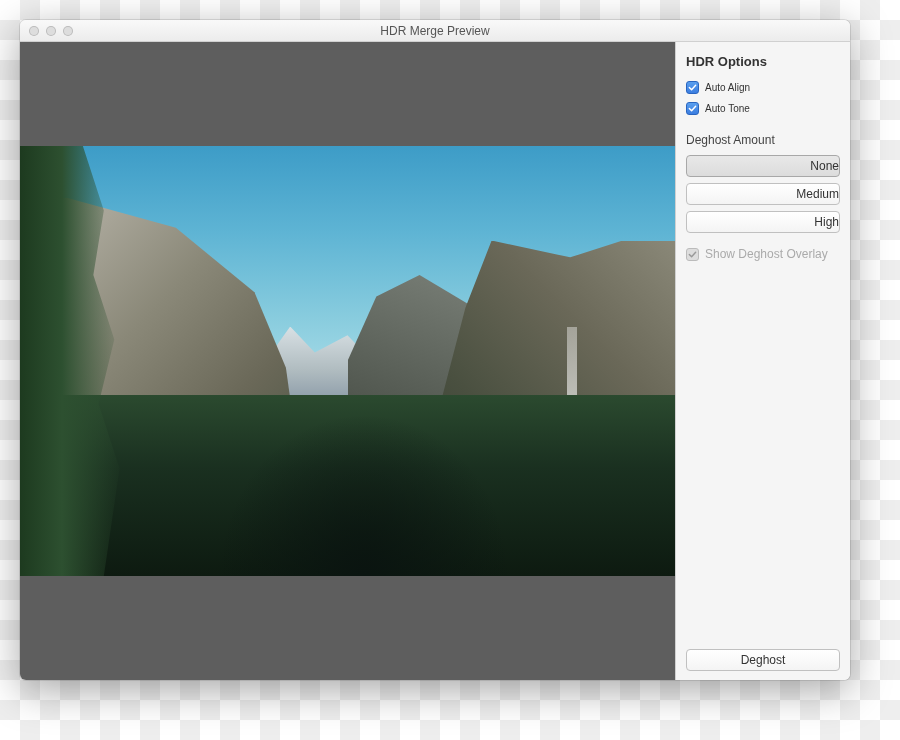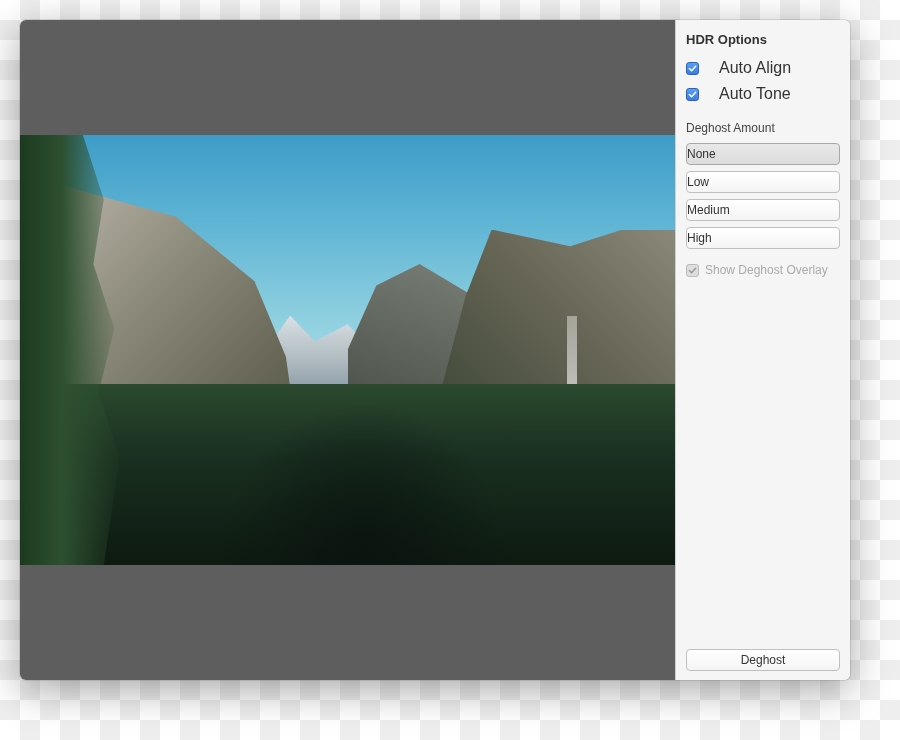--- a/index.html
+++ b/index.html
@@ -144,23 +144,23 @@
     }
     .panel-title {
       font-size: 13px;
       font-weight: 600;
       color: #333;
       margin-bottom: 12px;
     }
     .checkbox-row {
       display: flex;
       align-items: center;
-      gap: 20px;
+      gap: 6px;
       margin-bottom: 8px;
-      font-size: 16px;
+      font-size: 10px;
       color: #333;
     }
     .mac-checkbox {
       width: 13px; height: 13px;
       border-radius: 3px;
       background: linear-gradient(#5a9fee, #3b7de0);
       border: 0.5px solid #2965c0;
       display: flex;
       align-items: center;
       justify-content: center;
@@ -177,21 +177,21 @@
       margin-top: 10px;
       margin-bottom: 8px;
     }
     .seg-button {
       display: block;
       width: 100%;
       height: 22px;
       margin-bottom: 6px;
       font-size: 12px;
       color: #333;
-      text-align: left;
+      text-align: right;
       border: 1px solid #c0c0c0;
       border-radius: 4px;
       background: linear-gradient(#ffffff, #f4f4f4);
       cursor: pointer;
       line-height: 20px;
     }
     .seg-button.selected {
       background: linear-gradient(#e8e8e8, #dcdcdc);
       border-color: #a8a8a8;
     }
@@ -222,20 +222,28 @@
       background: linear-gradient(#bfbfbf, #a9a9a9);
       border-color: #909090;
       color: #fff;
       margin-bottom: 0;
     }
   </style>
 </head>
 <body>
 
 <div class="window">
+  <div class="titlebar">
+    <div class="traffic-lights">
+      <div class="traffic-light"></div>
+      <div class="traffic-light"></div>
+      <div class="traffic-light"></div>
+    </div>
+    <div class="window-title">HDR Merge Preview</div>
+  </div>
   <div class="content">
     <div class="preview-area">
       <div class="preview-image">
         <div class="sky"></div>
         <div class="far-peaks"></div>
         <div class="cliff-mid-right"></div>
         <div class="cliff-right"></div>
         <div class="waterfall"></div>
         <div class="cliff-left"></div>
         <div class="valley-floor"></div>
@@ -260,21 +268,20 @@
           <svg viewBox="0 0 10 10">
               <path d="M1.5 5 L4 7.5 L8.5 2.5" stroke="#fff" stroke-width="1.6" fill="none" stroke-linecap="round" stroke-linejoin="round"></path>
             </svg>
         </span>
         <span>Auto Tone</span>
       </label>
 
       <div class="section-label">Deghost Amount</div>
 
       <div class="seg-button selected">None</div>
-      <div class="seg-button">Low</div>
       <div class="seg-button">Medium</div>
       <div class="seg-button">High</div>
 
       <div class="disabled-row">
         <span class="mac-checkbox disabled">
           <svg viewBox="0 0 10 10">
               <path d="M1.5 5 L4 7.5 L8.5 2.5" stroke="#999" stroke-width="1.6" fill="none" stroke-linecap="round" stroke-linejoin="round"></path>
             </svg>
         </span>
         <span>Show Deghost Overlay</span>

